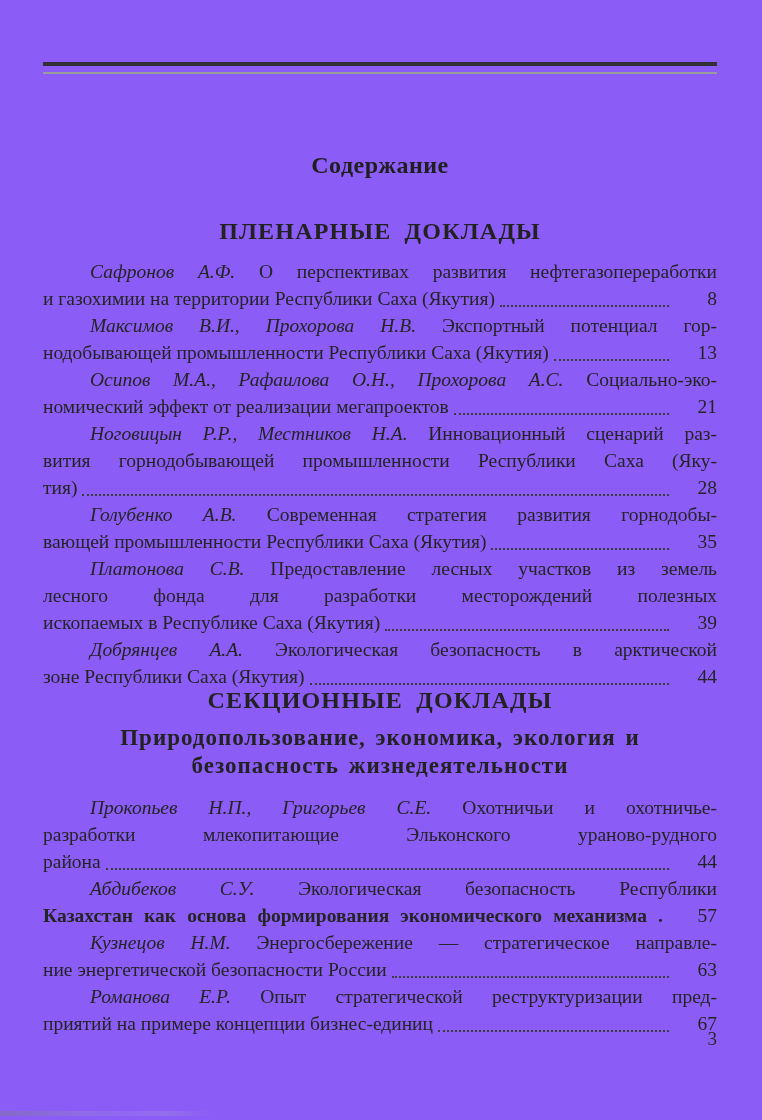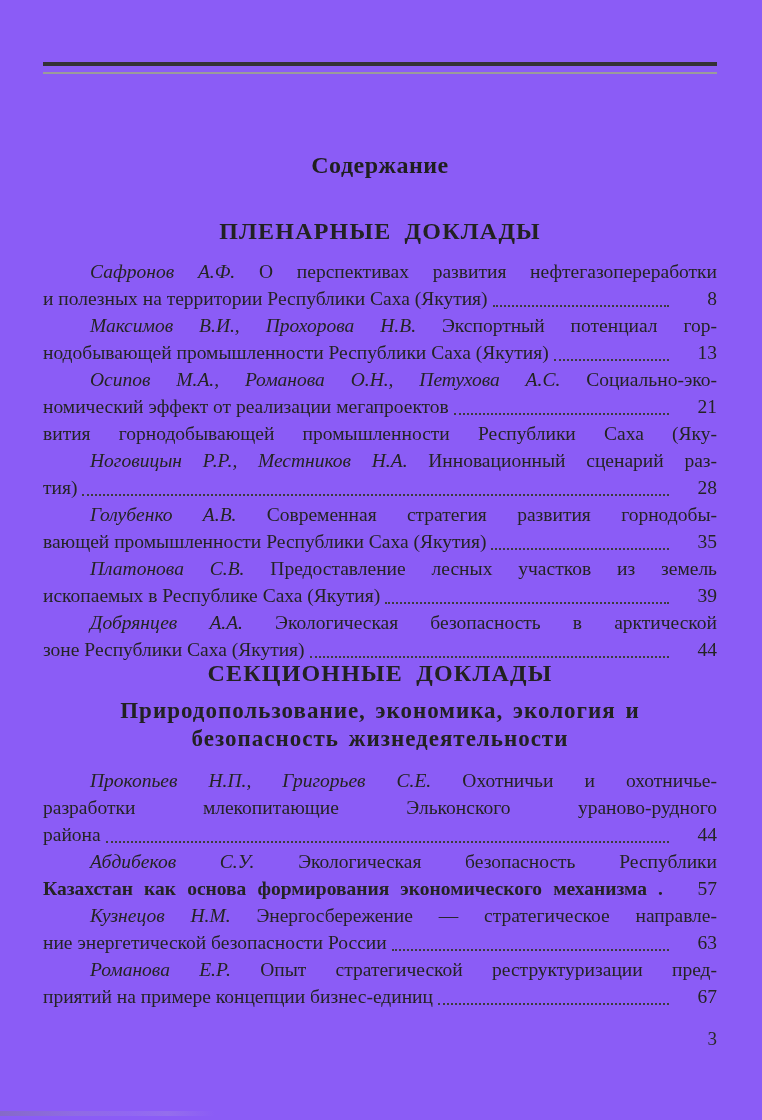--- a/index.html
+++ b/index.html
@@ -131,60 +131,61 @@
   <div class="rule-thick"></div>
   <div class="rule-thin"></div>
   <h1 class="title">Содержание</h1>
   <div class="content" id="sections">
       <section class="toc-section">
         <h2 class="sec-heading">ПЛЕНАРНЫЕ ДОКЛАДЫ</h2>
         <div class="entries">
           <div class="toc-entry">
             <div class="line jline first"><span class="au">Сафронов А.Ф.</span> О перспективах развития нефтегазопереработки</div>
             <div class="line lrow">
-              <span class="t">и полезных на территории Республики Саха (Якутия)</span>
+              <span class="t">и газохимии на территории Республики Саха (Якутия)</span>
               <span class="leader"></span>
               <span class="pg">8</span>
             </div>
           </div>
           <div class="toc-entry">
             <div class="line jline first"><span class="au">Максимов В.И., Прохорова Н.В.</span> Экспортный потенциал гор-</div>
             <div class="line lrow">
               <span class="t">нодобывающей промышленности Республики Саха (Якутия)</span>
               <span class="leader"></span>
               <span class="pg">13</span>
             </div>
           </div>
           <div class="toc-entry">
-            <div class="line jline first"><span class="au">Осипов М.А., Романова О.Н., Петухова А.С.</span> Социально-эко-</div>
+            <div class="line jline first"><span class="au">Осипов М.А., Рафаилова О.Н., Прохорова А.С.</span> Социально-эко-</div>
             <div class="line lrow">
               <span class="t">номический эффект от реализации мегапроектов</span>
               <span class="leader"></span>
               <span class="pg">21</span>
             </div>
           </div>
           <div class="toc-entry">
+            <div class="line jline first"><span class="au">Ноговицын Р.Р., Местников Н.А.</span> Инновационный сценарий раз-</div>
             <div class="line jline">вития горнодобывающей промышленности Республики Саха (Яку-</div>
-            <div class="line jline first"><span class="au">Ноговицын Р.Р., Местников Н.А.</span> Инновационный сценарий раз-</div>
             <div class="line lrow">
               <span class="t">тия)</span>
               <span class="leader"></span>
               <span class="pg">28</span>
             </div>
           </div>
           <div class="toc-entry">
             <div class="line jline first"><span class="au">Голубенко А.В.</span> Современная стратегия развития горнодобы-</div>
             <div class="line lrow">
               <span class="t">вающей промышленности Республики Саха (Якутия)</span>
               <span class="leader"></span>
               <span class="pg">35</span>
             </div>
           </div>
           <div class="toc-entry">
             <div class="line jline first"><span class="au">Платонова С.В.</span> Предоставление лесных участков из земель</div>
+            <div class="line jline">лесного фонда для разработки месторождений полезных</div>
             <div class="line lrow">
               <span class="t">ископаемых в Республике Саха (Якутия)</span>
               <span class="leader"></span>
               <span class="pg">39</span>
             </div>
           </div>
           <div class="toc-entry">
             <div class="line jline first"><span class="au">Добрянцев А.А.</span> Экологическая безопасность в арктической</div>
             <div class="line lrow">
               <span class="t">зоне Республики Саха (Якутия)</span>

